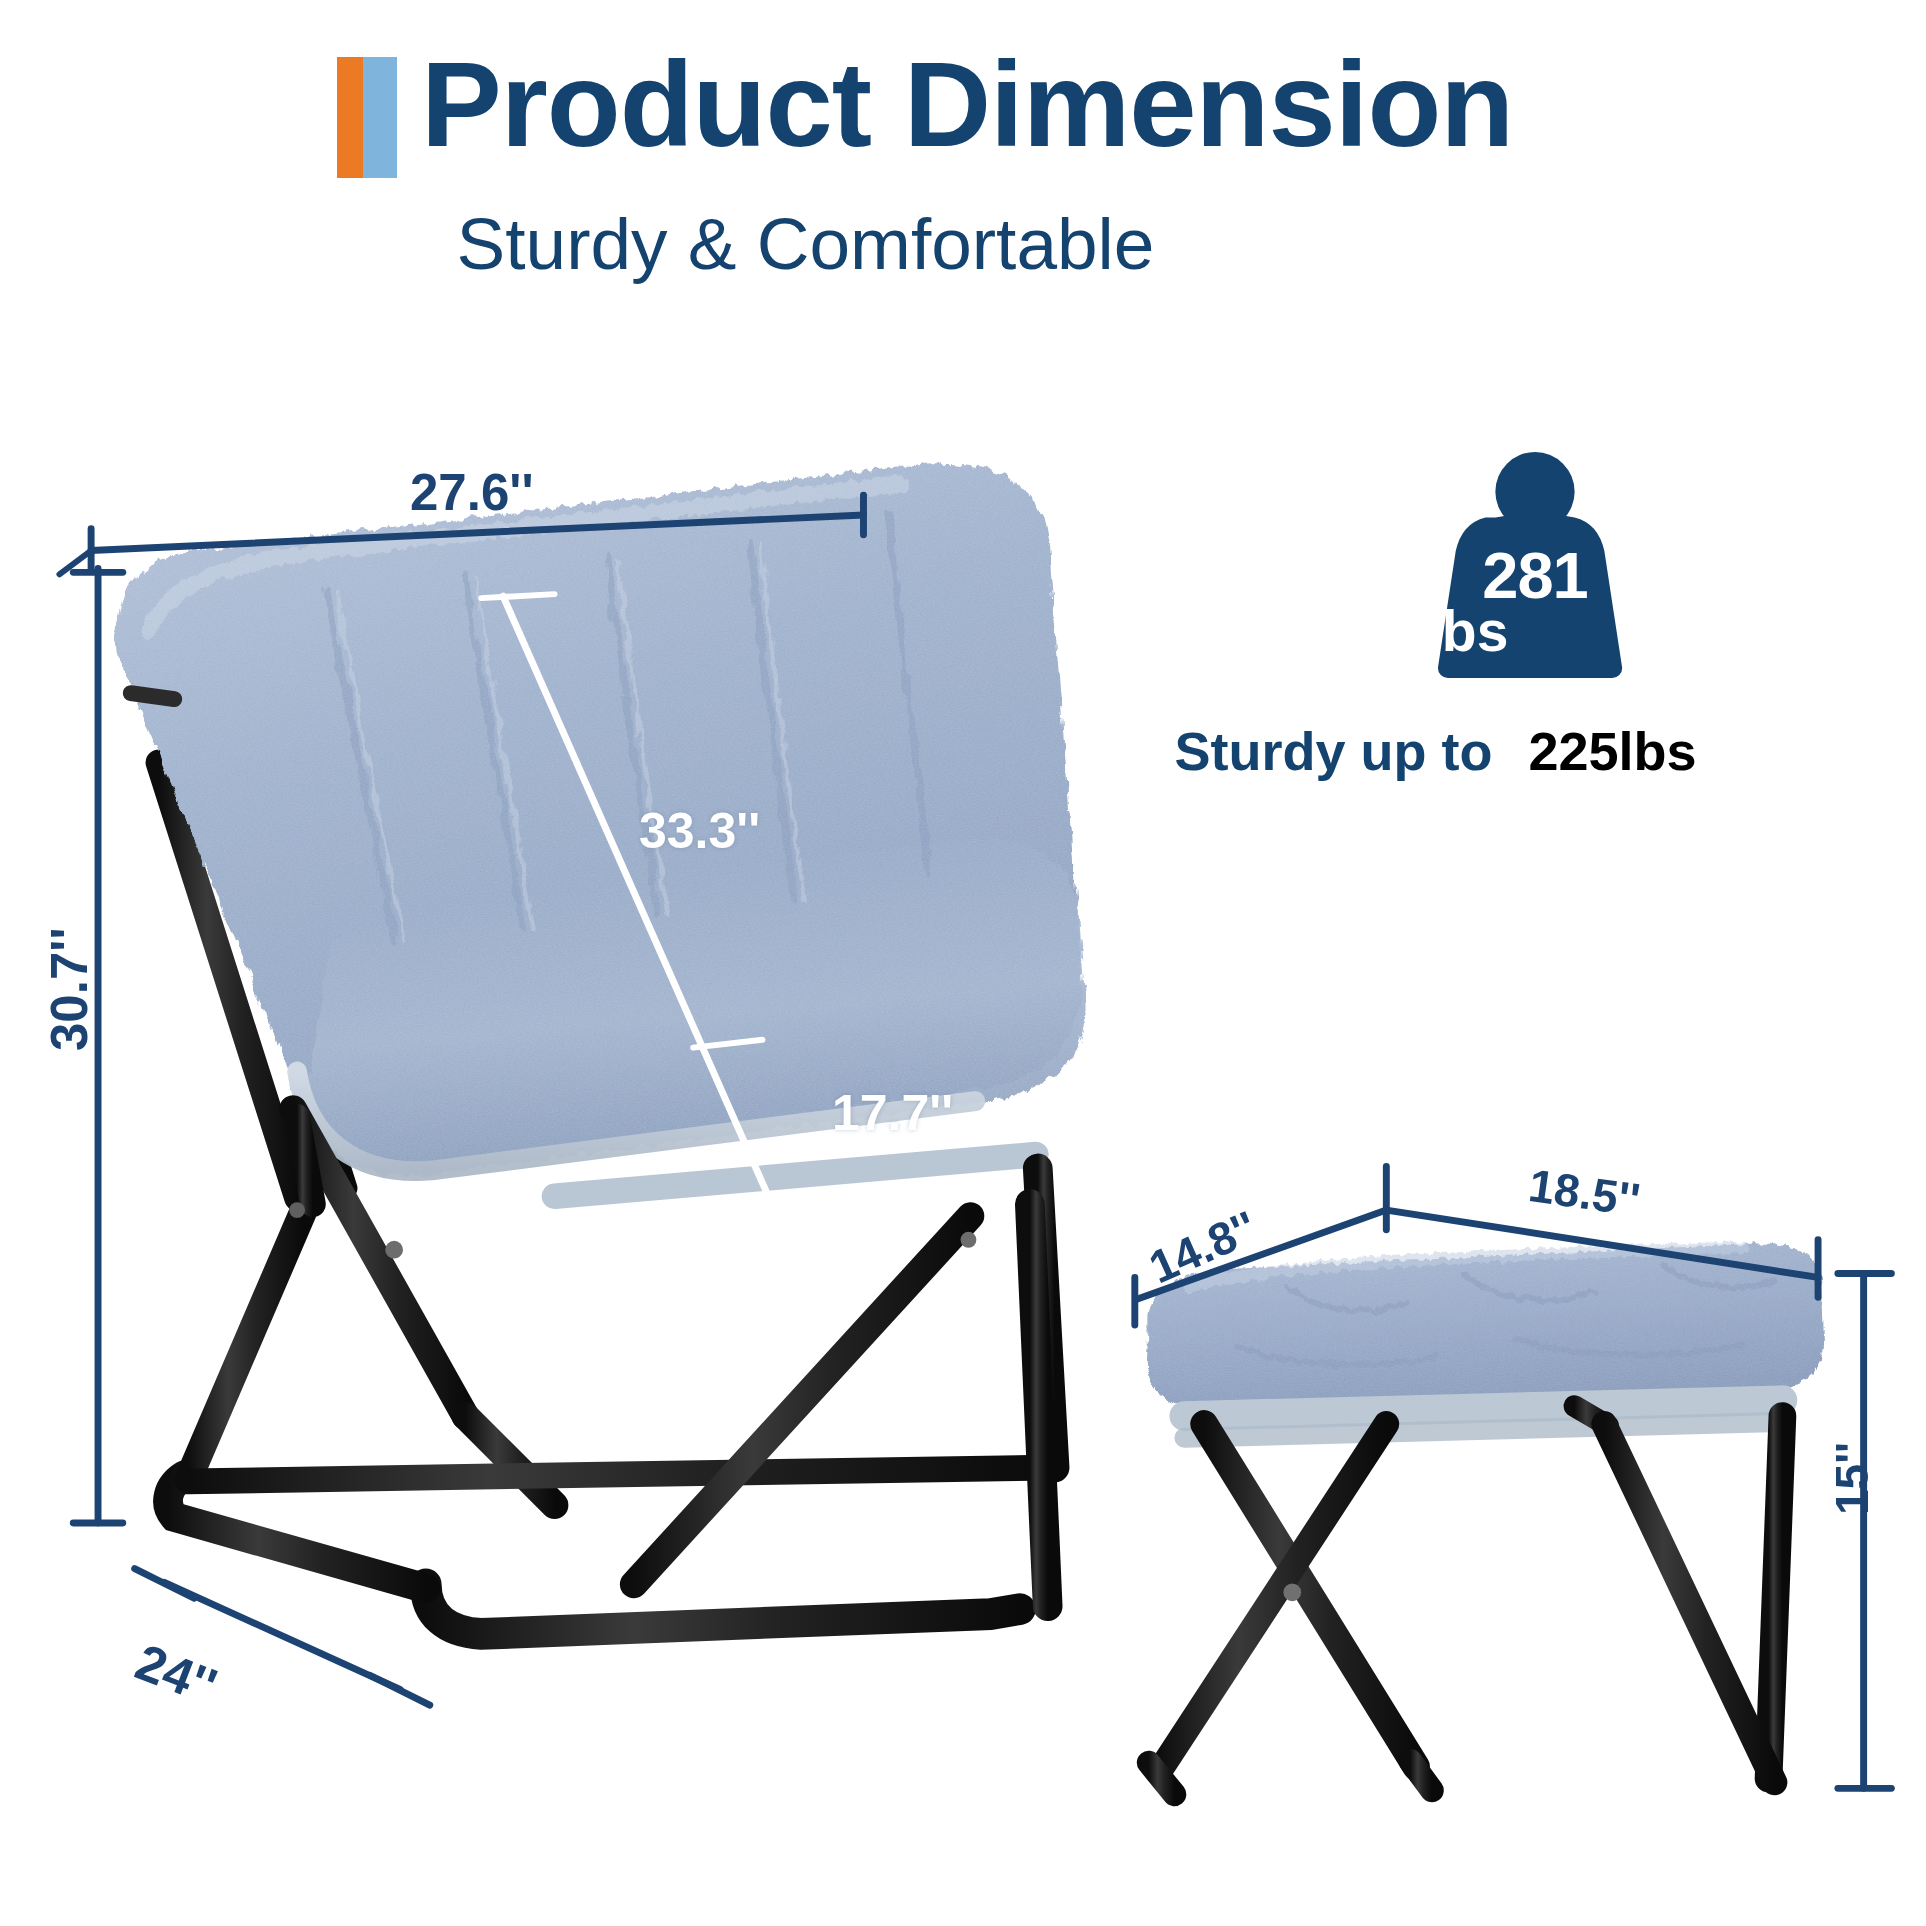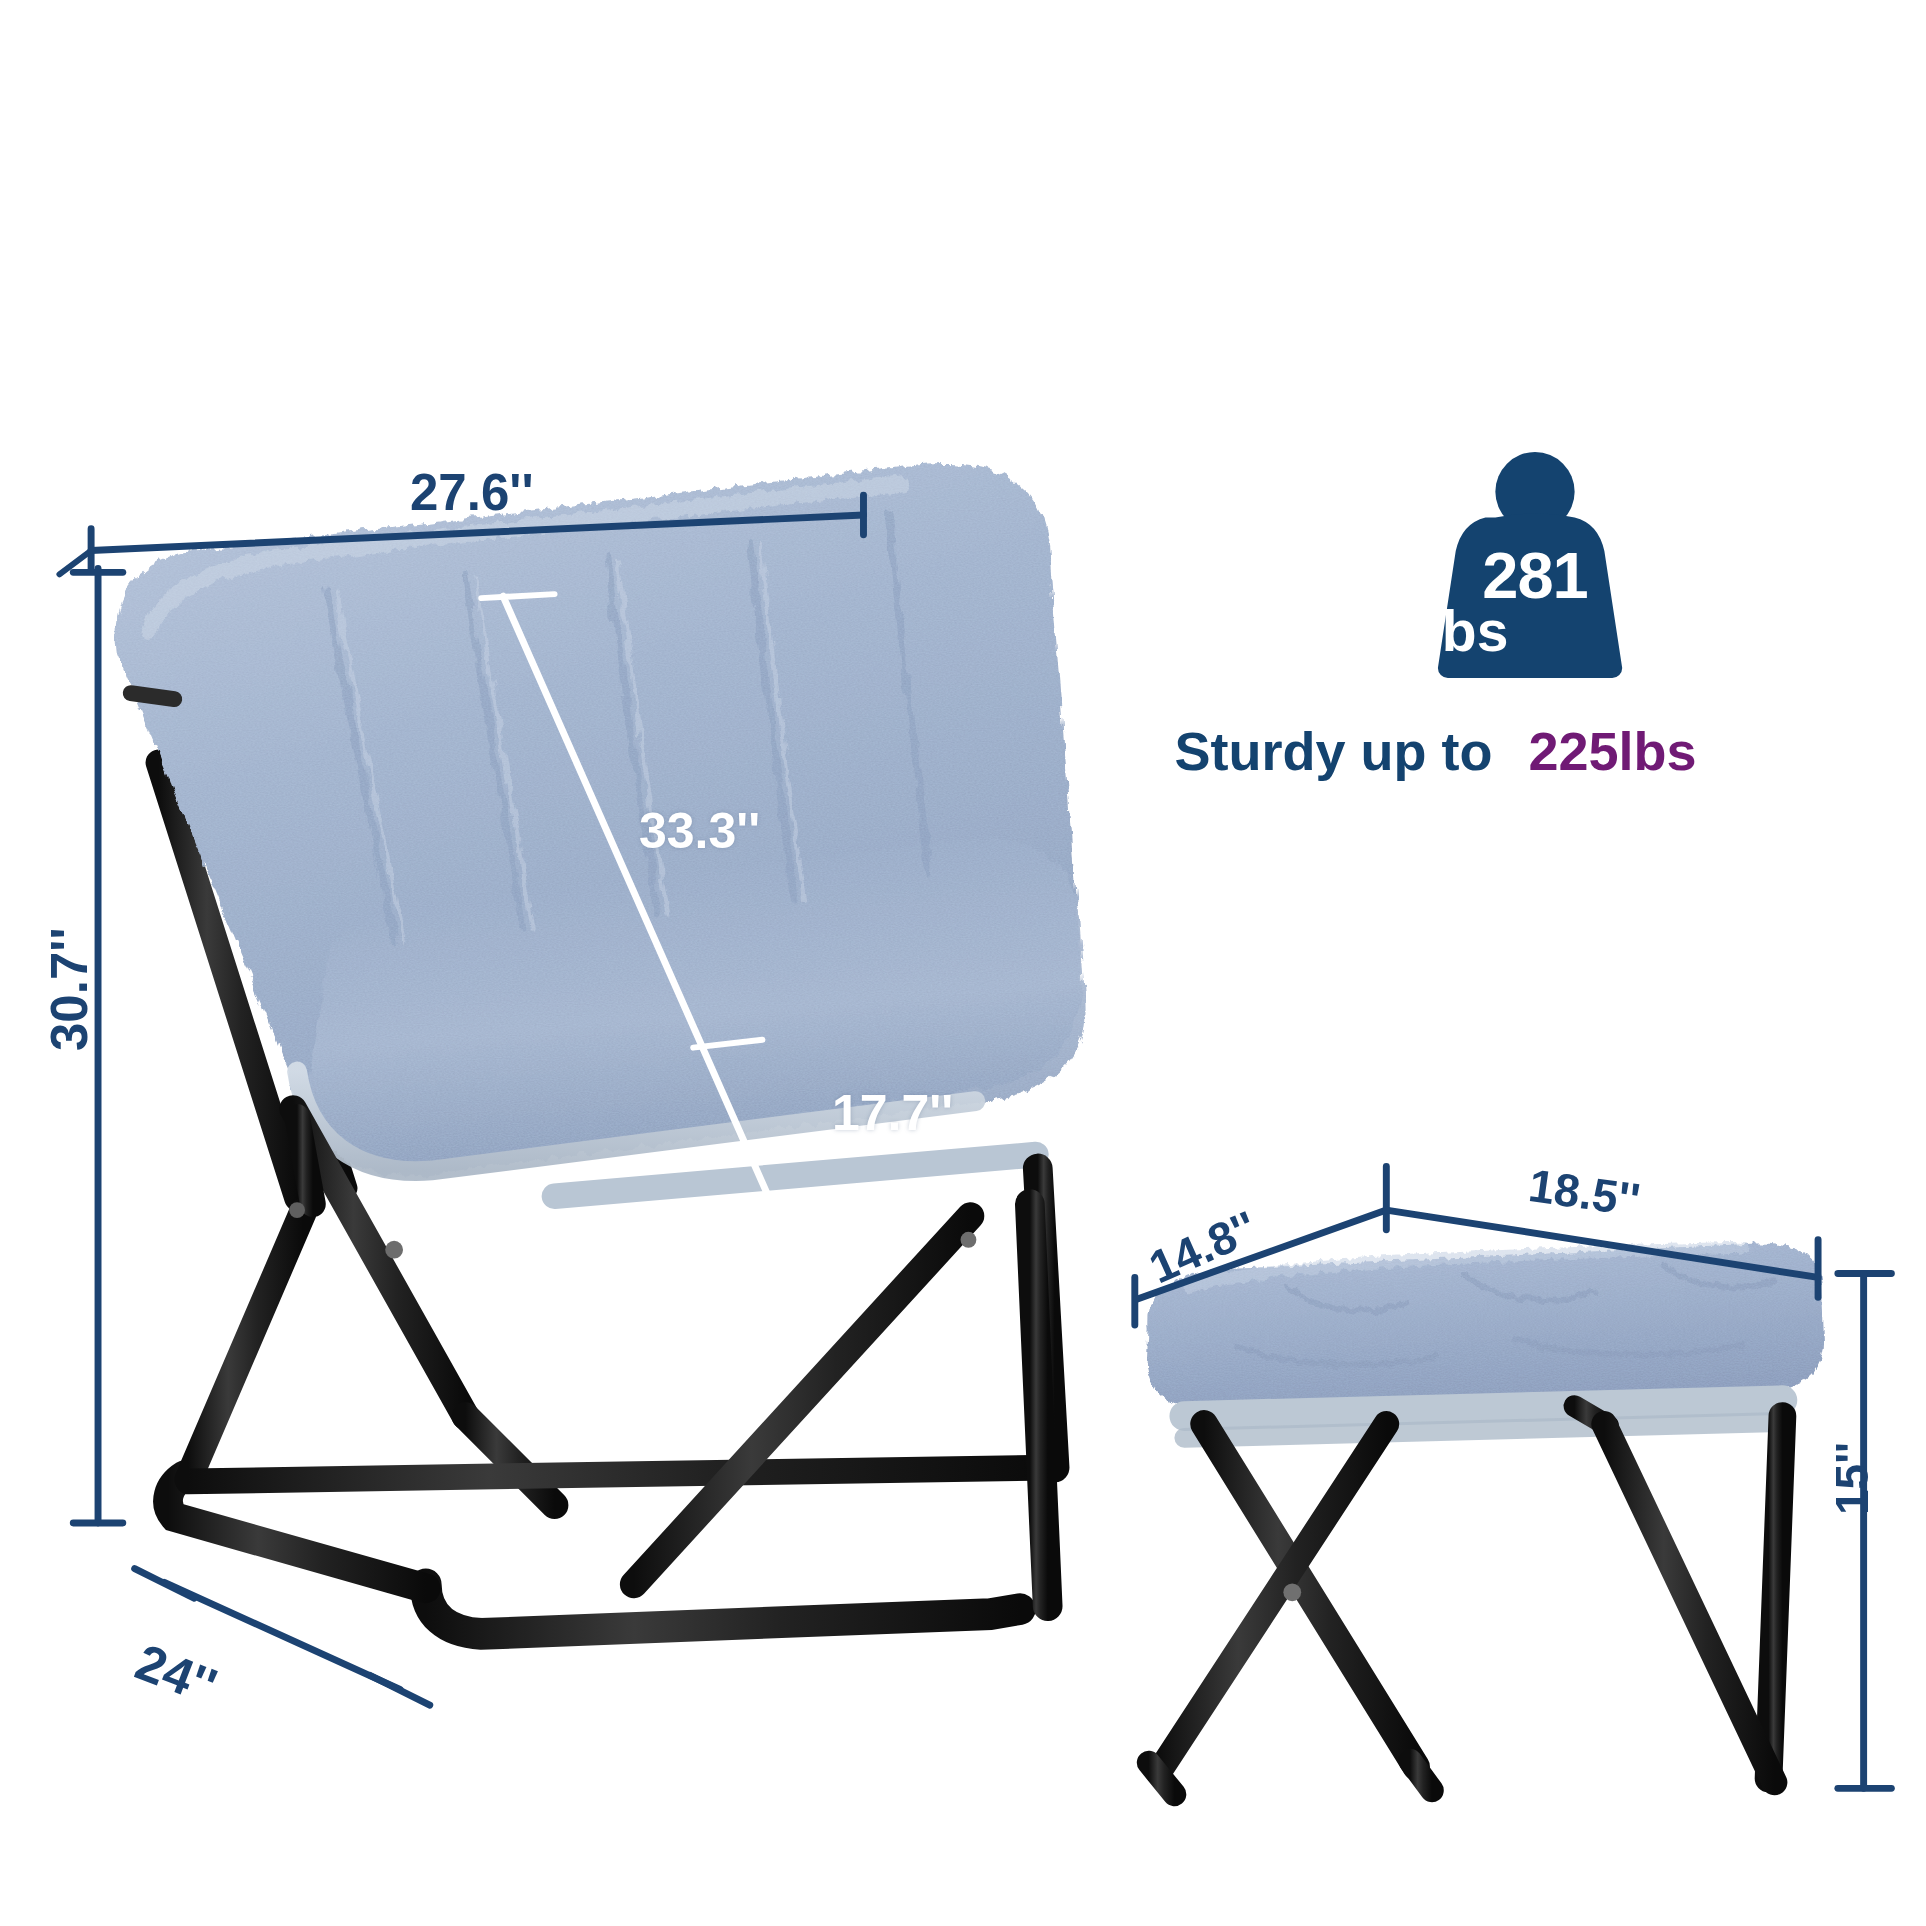--- a/index.html
+++ b/index.html
@@ -44,21 +44,21 @@
   }
   .weight-unit{
     position:absolute;left:0;top:154px;width:218px;text-align:left;
     color:#ffffff;font-size:57px;line-height:55px;font-weight:700;
   }
   .holds{
     position:absolute;left:1069px;top:721px;width:733px;
     font-size:54px;line-height:61px;font-weight:700;color:#14436F;
     white-space:nowrap;text-align:center;
   }
-  .holds .hl{color:#701a75;margin-left:21px;}
+  .holds .hl{color:#000000;margin-left:21px;}
 
   
   .dim{position:absolute;color:#1C4372;font-weight:700;white-space:nowrap;}
   .dim-w{position:absolute;color:#ffffff;font-weight:700;white-space:nowrap;
          text-shadow:0 0 4px rgba(90,110,140,.35);}
 
   .d276{left:410px;top:463px;font-size:51px;}
   .d307{left:40px;top:1051px;font-size:51px;transform:rotate(-90deg);transform-origin:left top;}
   .d24 {left:149px;top:1632px;font-size:51px;transform:rotate(21deg);transform-origin:left top;}
   .d196{left:639px;top:802px;font-size:50px;}
@@ -67,20 +67,30 @@
   .d185{left:1533px;top:1158px;font-size:46px;transform:rotate(8deg);transform-origin:left top;}
   .d15 {left:1825px;top:1515px;font-size:46px;transform:rotate(-90deg);transform-origin:left top;}
 
   svg{overflow:visible;}
 </style>
 </head>
 <body>
 
 <div class="stage">
 
+  <div class="header">
+    <div class="title-row">
+      <div class="bar-orange"></div>
+      <div class="bar-lblue"></div>
+      <div class="title-text">Product Dimension</div>
+    </div>
+    <div class="subtitle">
+      <span class="subtitle-inner">Sturdy &amp; Comfortable</span>
+    </div>
+  </div>
 
   <div class="weight-wrap">
     <svg class="weight-svg" width="218" height="228" viewBox="0 0 220 230">
       <circle cx="110" cy="42" r="40" fill="#14436F"></circle>
       <path d="M70 68 q40 -8 80 0 q24 6 30 34 l18 118 a10 10 0 0 1 -10 10 H22 a10 10 0 0 1 -10 -10 l18 -118 q6 -28 30 -34 Z" fill="#14436F"></path>
     </svg>
     <div class="weight-num">281</div>
     <div class="weight-unit">lbs</div>
   </div>
   <div class="holds"><span>Sturdy up to </span><span class="hl">225lbs</span></div>

